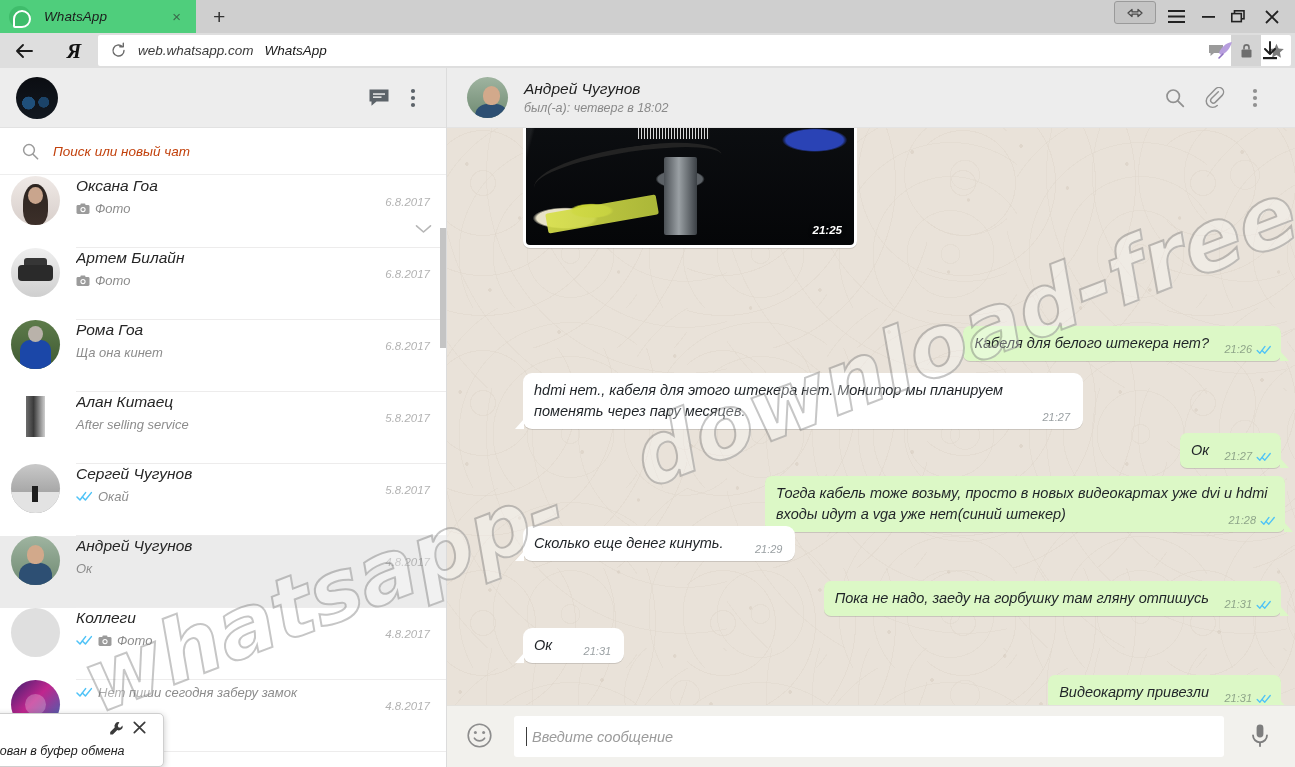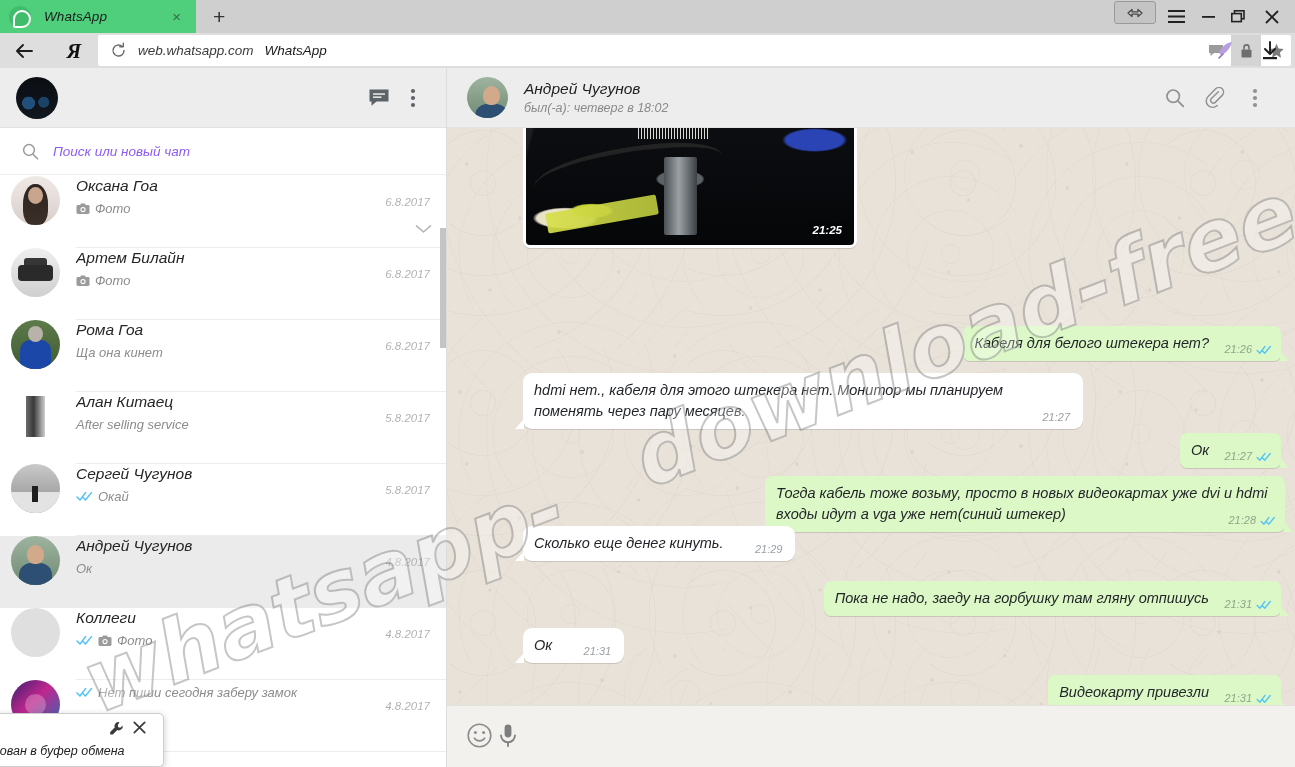--- a/index.html
+++ b/index.html
@@ -102,21 +102,21 @@
   .lp-hic{ width:34px;height:34px;display:flex;align-items:center;justify-content:center;cursor:pointer; }
   .search-wrap{
     height:47px; background:#fff; display:flex;align-items:center;
     padding:0 12px; border-bottom:1px solid #eee;
   }
   .search-box{
     flex:1; height:33px; background:#fff; display:flex; align-items:center;
     border-radius:2px;
   }
   .search-box .si{ margin:0 14px 0 10px; width:17px;height:17px; flex:none;}
-  .search-ph{ font-size:13.5px; color:#8b5cf6; }
+  .search-ph{ font-size:13.5px; color:#c2410c; }
 
   .chat-list{ position:absolute; left:0; top:108px; right:0; bottom:0; overflow:hidden; }
   .chat-row{
     position:relative; height:72px; display:flex; align-items:flex-start;
     padding-left:11px; cursor:pointer; background:#fff;
   }
   .chat-row.active{ background:#ebebeb; }
   .chat-row .divider{
     position:absolute; left:76px; right:0; bottom:0; height:1px; background:#edecec;
   }
@@ -685,20 +685,24 @@
 
       <div class="compose">
         <div class="emoji-btn">
           <svg width="27" height="27" viewBox="0 0 27 27">
             <circle cx="13.5" cy="13.5" r="11.3" fill="none" stroke="#8d8d8d" stroke-width="1.6"></circle>
             <circle cx="9.4" cy="10.6" r="1.5" fill="#8d8d8d"></circle>
               <circle cx="17.6" cy="10.6" r="1.5" fill="#8d8d8d"></circle>
             <path d="M8.4 16.2a6.2 6.2 0 0 0 10.2 0" fill="none" stroke="#8d8d8d" stroke-width="1.6" stroke-linecap="round"></path>
           </svg>
         </div>
+        <div class="compose-input">
+          <span class="caret"></span>
+          <span class="compose-ph">Введите сообщение</span>
+        </div>
         <div class="mic-btn">
           <svg width="24" height="26" viewBox="0 0 24 26">
             <rect x="8.6" y="1.5" width="6.8" height="13" rx="3.4" fill="#7e7e7e"></rect>
             <path d="M5 12.3a7 7 0 0 0 14 0" fill="none" stroke="#7e7e7e" stroke-width="1.8" stroke-linecap="round"></path>
             <rect x="11.1" y="18.8" width="1.8" height="5" fill="#7e7e7e"></rect>
           </svg>
         </div>
       </div>
     </div>
   </div>

